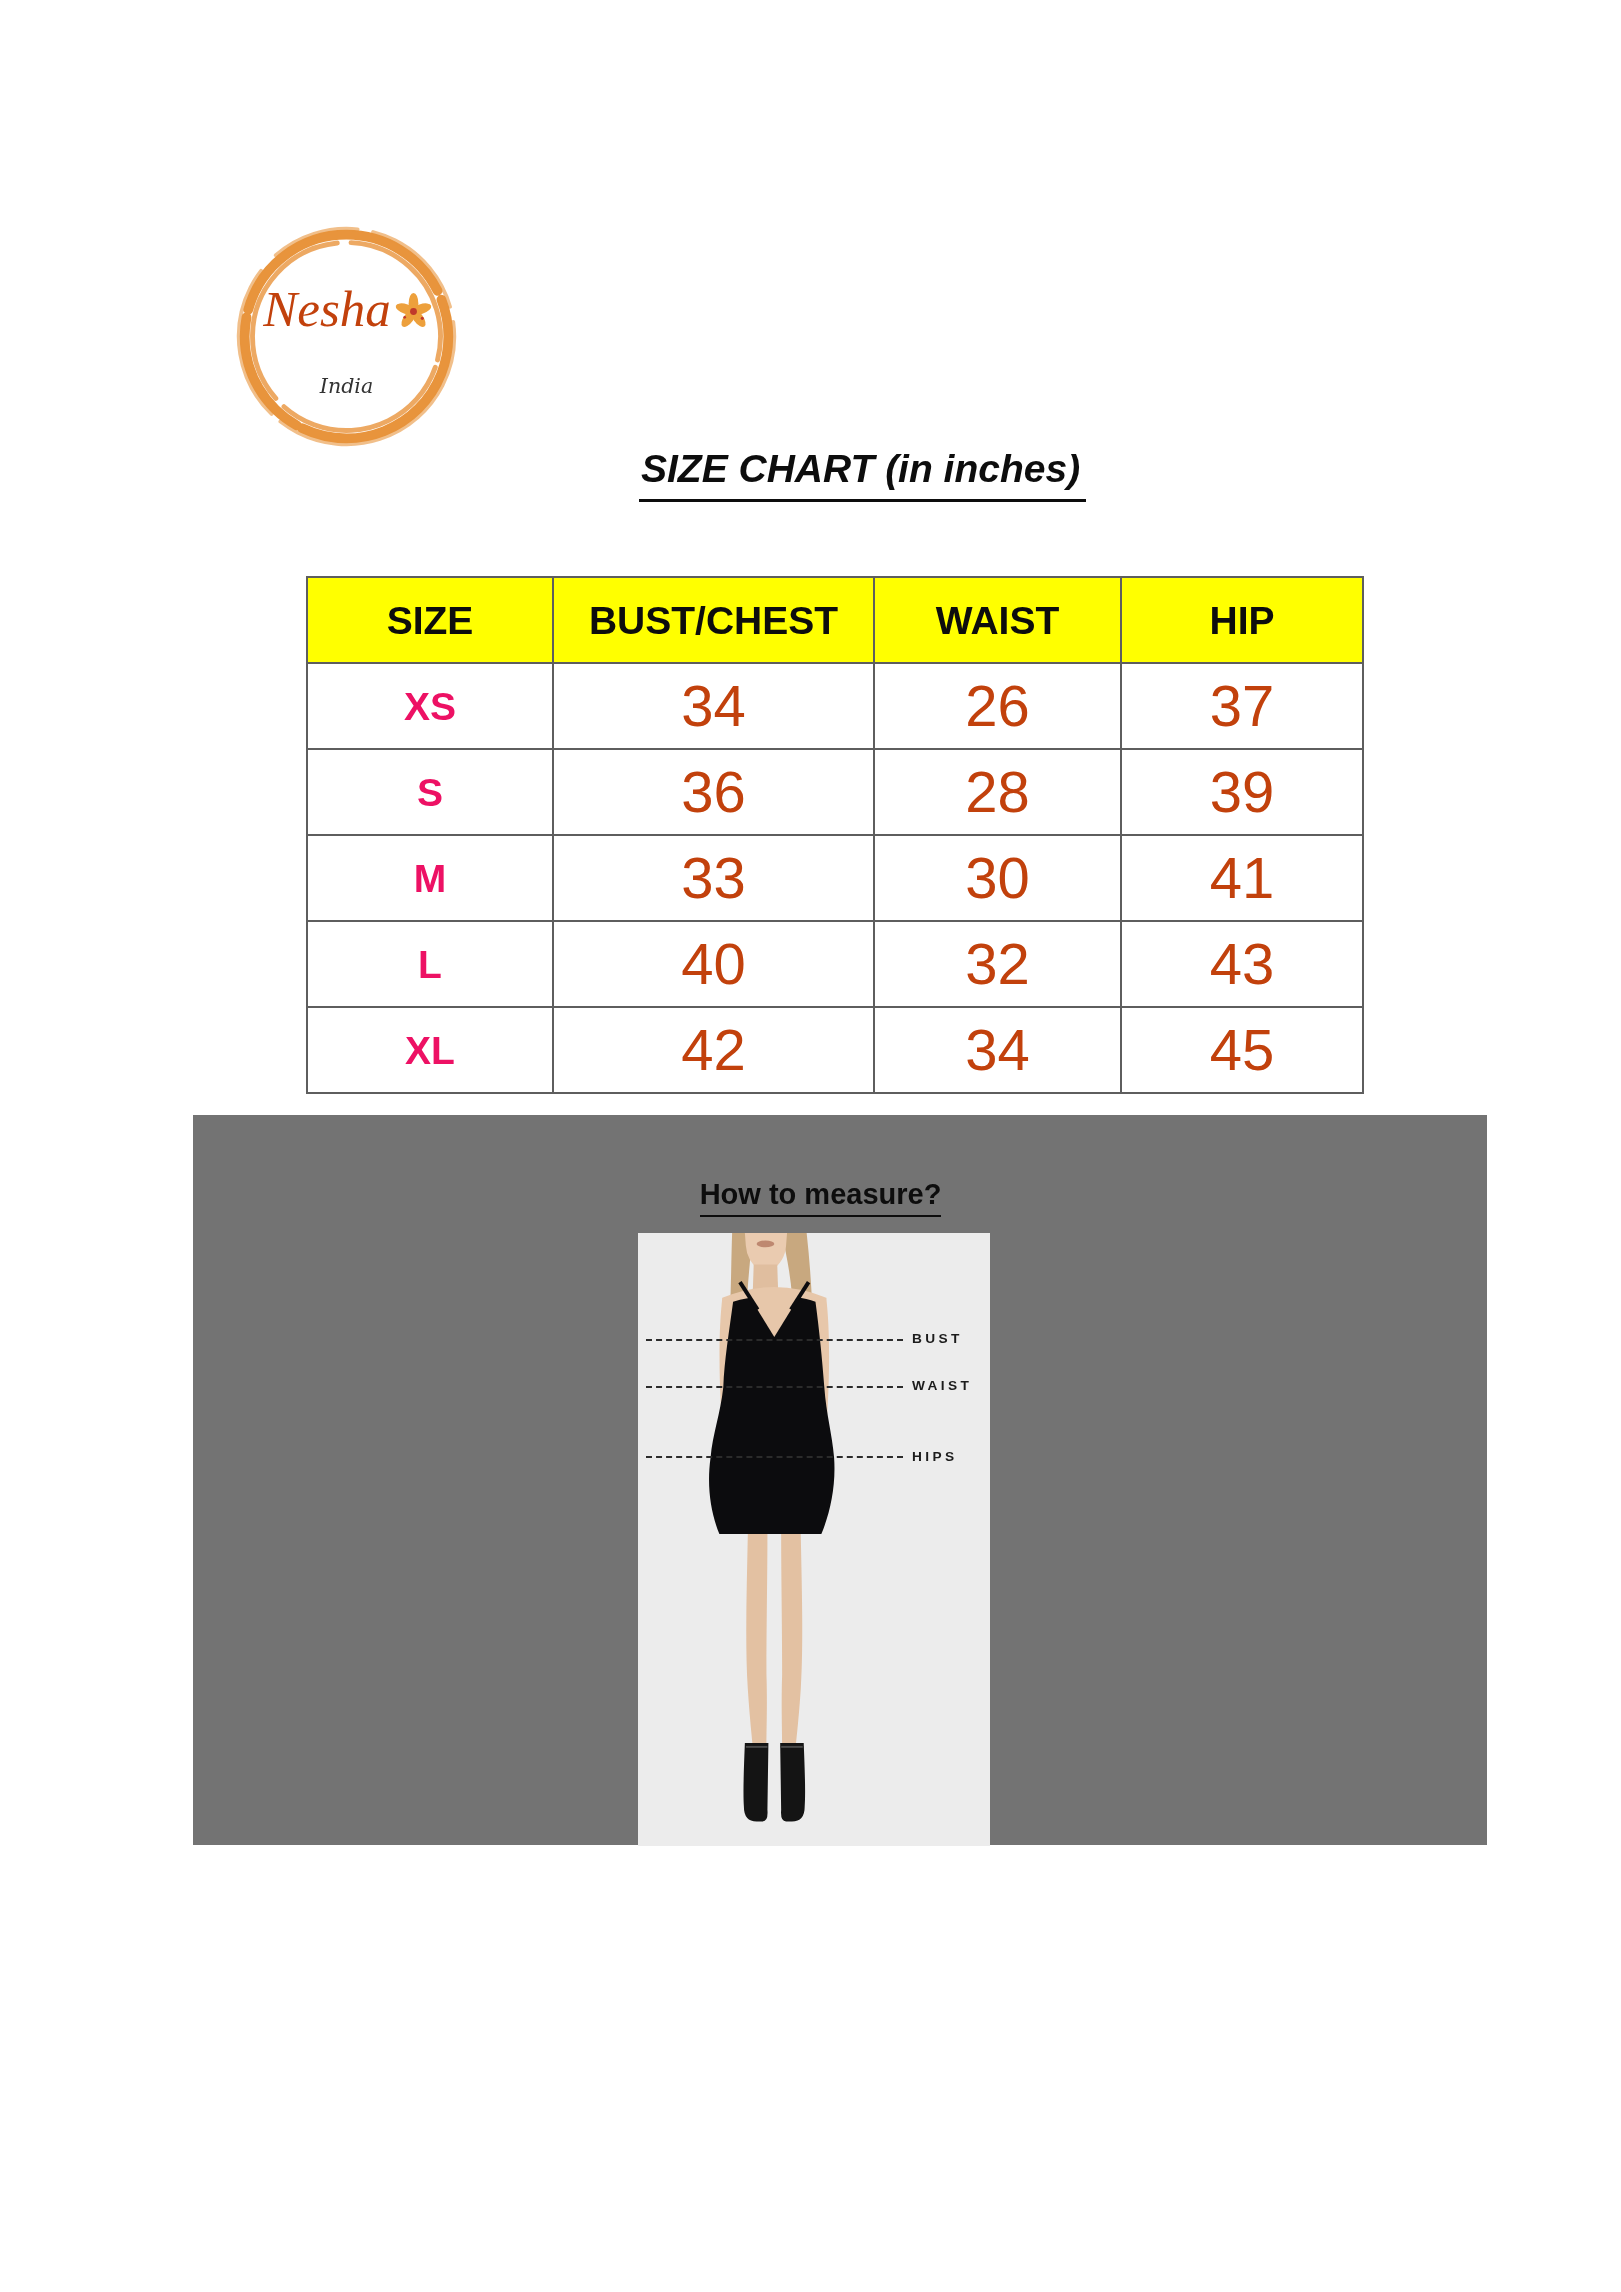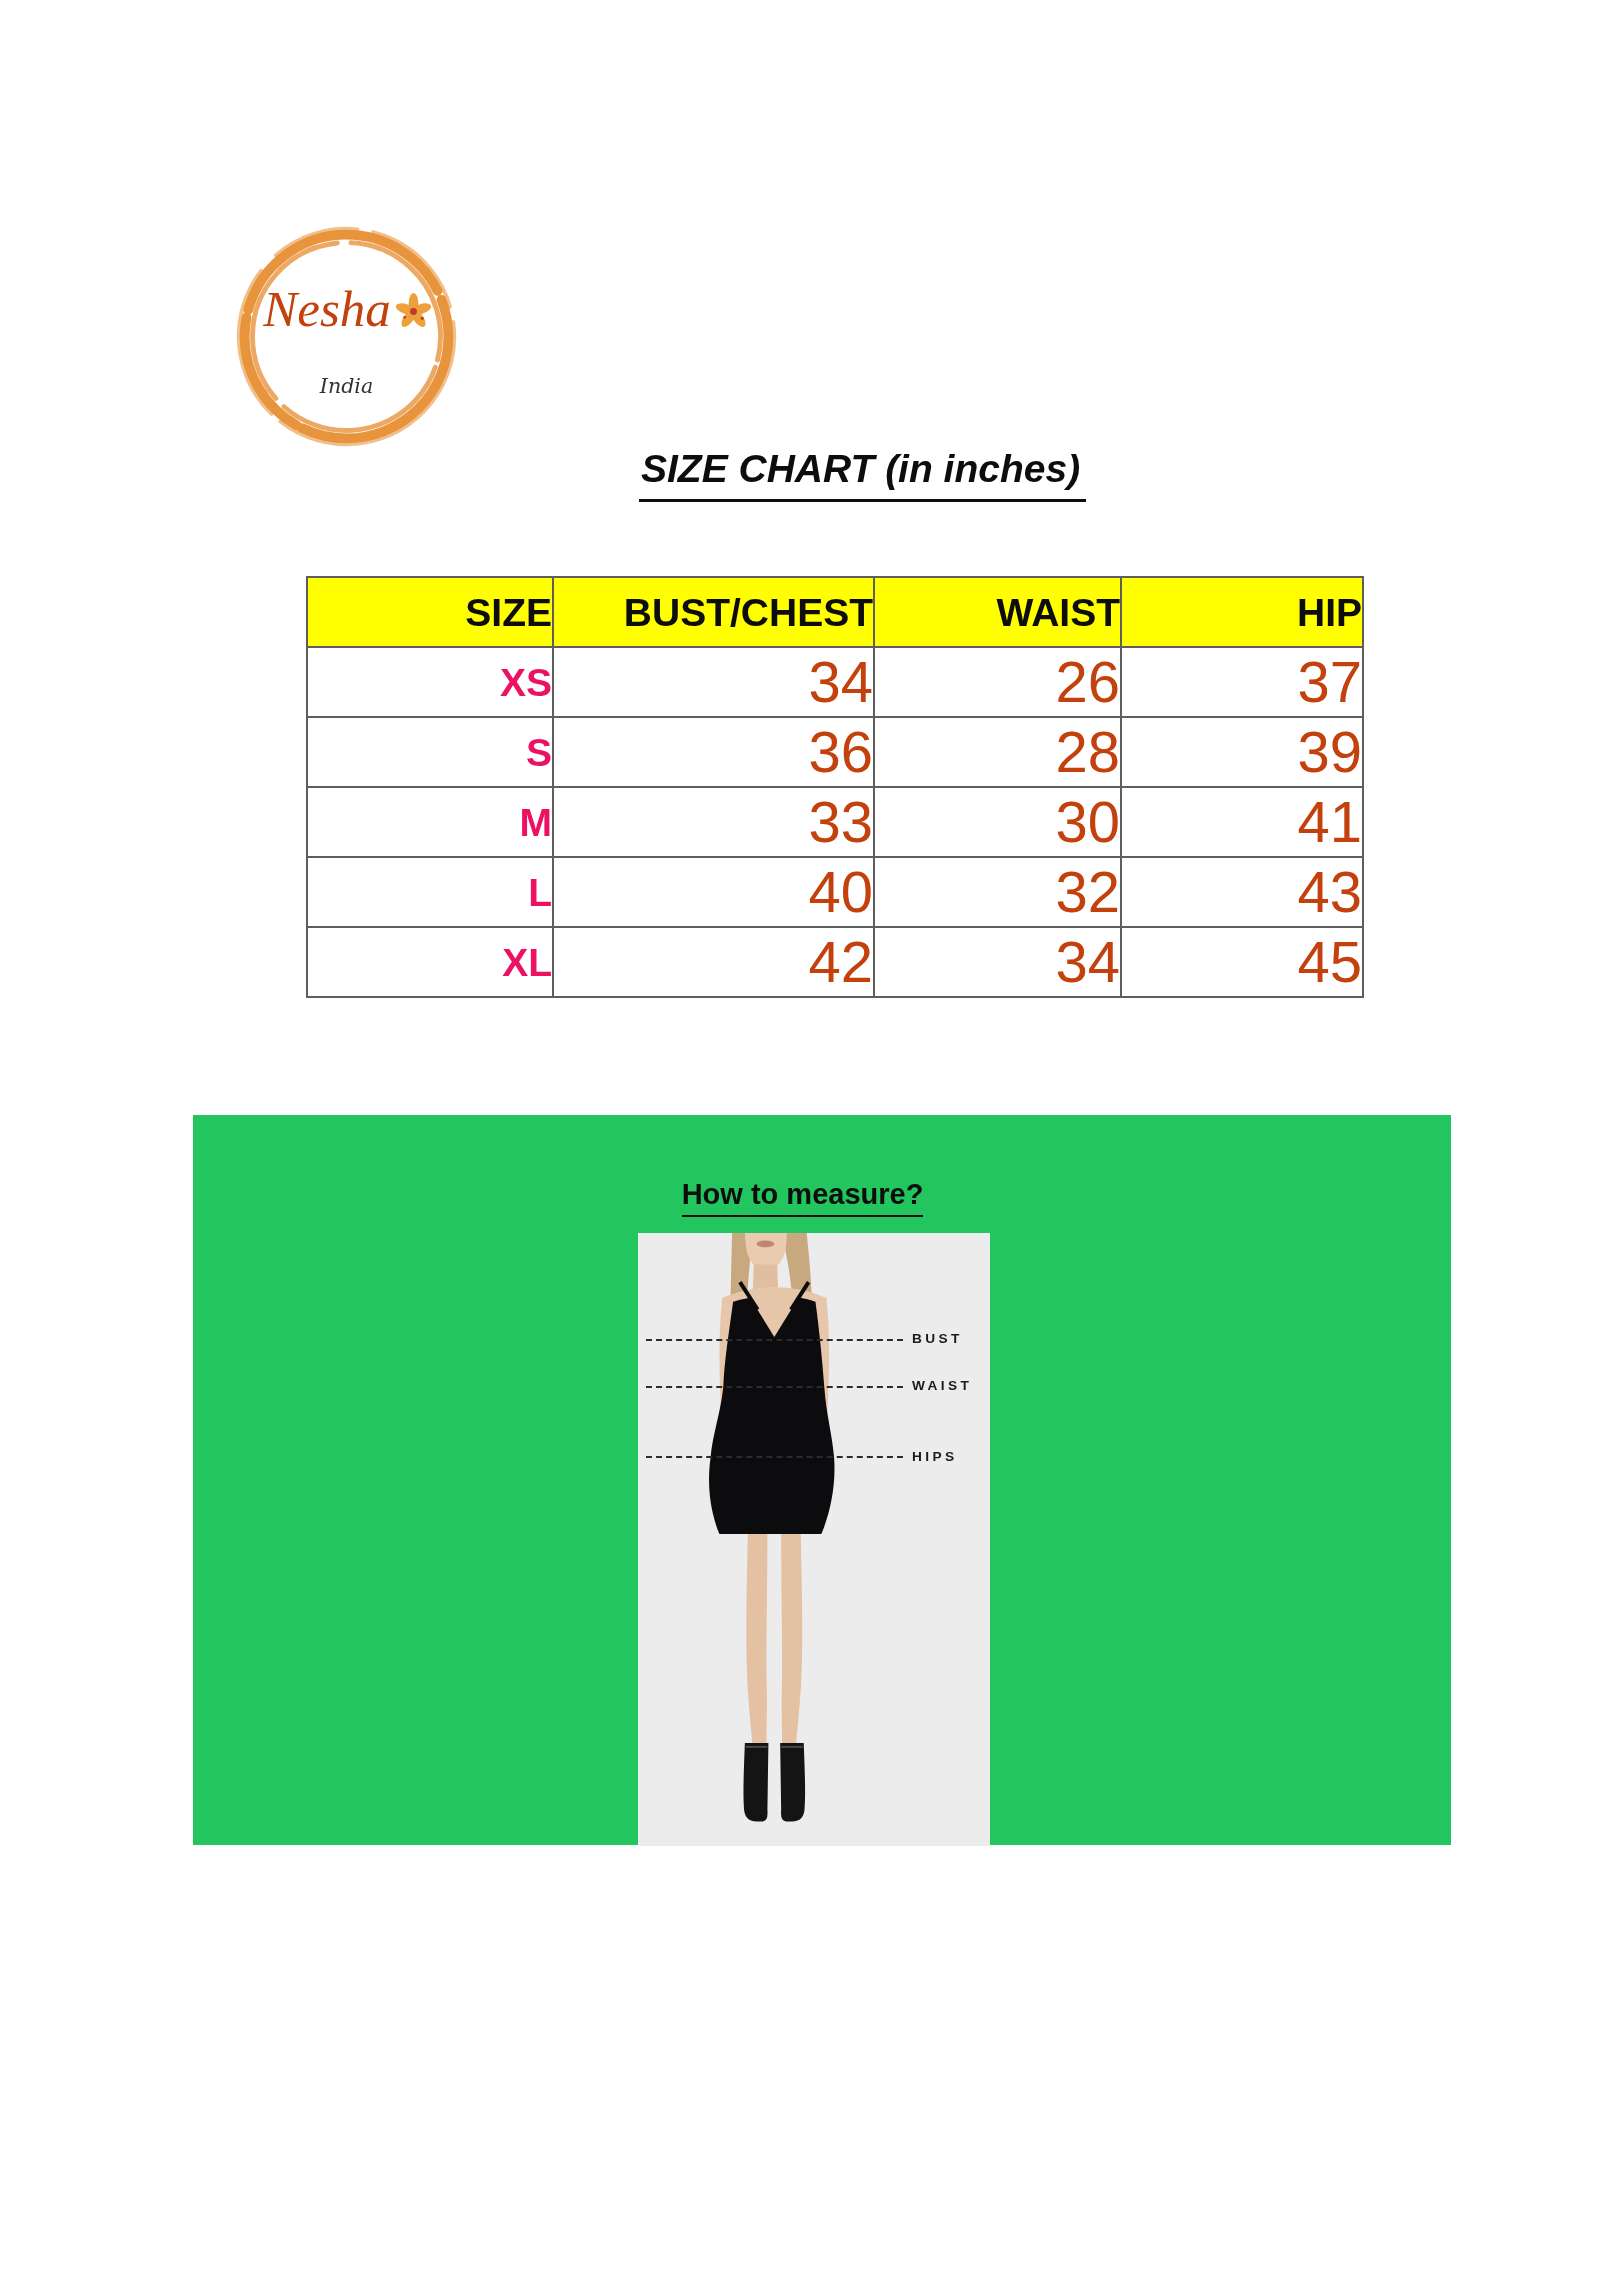--- a/index.html
+++ b/index.html
@@ -17,27 +17,27 @@
 
   
   .title{position:absolute;left:627px;top:435px;margin:12px;
         font-size:39px;font-weight:bold;font-style:italic;color:#0d0d0d;
         border-bottom:3.9px solid #0d0d0d;padding:0 5.9px 7.8px 2px;display:inline-block;}
 
   
   table.size-table{position:absolute;left:306px;top:576px;width:1057px;
         border-collapse:collapse;table-layout:fixed;}
   table.size-table td, table.size-table th{border:2px solid #5e5e5e;height:68px;
-        text-align:right;vertical-align:middle;padding:0;line-height:1;}
+        text-align:center;vertical-align:middle;padding:8px;line-height:1;}
   table.size-table th{background:#FFFF00;font-size:39px;font-weight:bold;color:#0d0d0d;}
   td.size-cell{color:#ED1164;font-weight:bold;font-size:39px;}
   td.num-cell{font-size:58px;font-weight:400;color:#c2410c;}
 
   
-  .measure-box{position:absolute;left:193px;top:1115px;width:1258px;height:730px;background:#22c55e;}
+  .measure-box{position:absolute;left:193px;top:1115px;width:1258px;height:730px;background:#737373;padding-left:36px;}
   .measure-heading-wrap{position:absolute;left:0;right:39px;top:63px;text-align:center;}
   .measure-heading{display:inline-block;font-size:29px;font-weight:bold;color:#0d0d0d;
         border-bottom:2.9px solid #0d0d0d;padding-bottom:3.9px;}
   .photo{position:absolute;left:445px;top:118px;width:352px;height:613px;background:#ECECEC;}
   .photo svg{position:absolute;left:0;top:0;}
   .mline{position:absolute;left:7.8px;width:257px;border-top:2.9px dashed #2b2b2b;height:0;}
   .mline.l-bust{top:106px;} .mline.l-waist{top:153px;} .mline.l-hips{top:223px;}
   .mlabel{position:absolute;left:274px;font-size:13.7px;font-weight:700;letter-spacing:3.4px;
         color:#1c1c1c;line-height:19.6px;white-space:nowrap;}
   .mlabel.t-bust{top:96px;} .mlabel.t-waist{top:143px;} .mlabel.t-hips{top:214px;}

